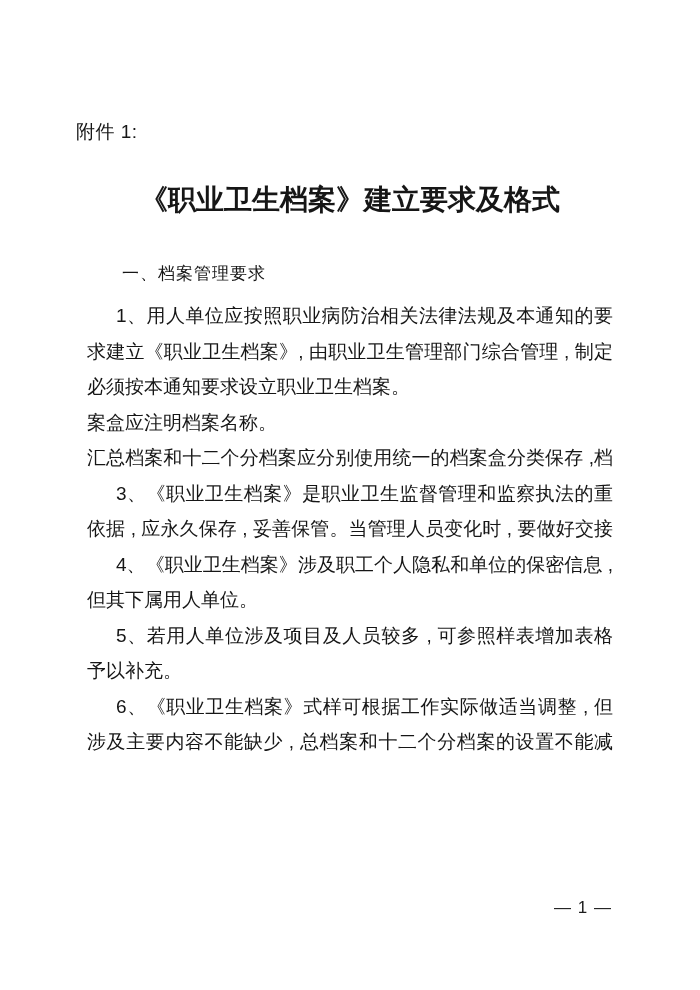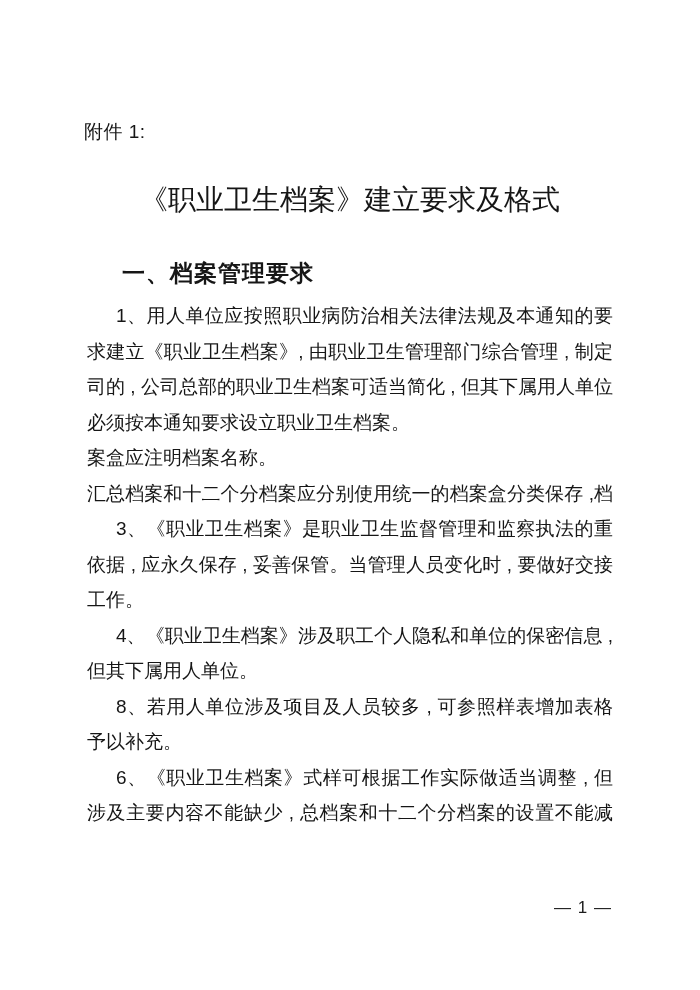--- a/index.html
+++ b/index.html
@@ -11,43 +11,43 @@
     position: relative;
     width: 700px;
     height: 990px;
     background: #ffffff;
     font-family: "Liberation Sans", "DejaVu Sans", sans-serif;
     color: #161616;
     overflow: hidden;
   }
   .attachment-label {
     position: absolute;
-    left: 84px;
+    left: 76px;
     top: 118px;
     font-size: 19px;
     line-height: 28px;
     letter-spacing: 0.5px;
   }
   .doc-title {
     position: absolute;
     left: 0;
     top: 181px;
     width: 700px;
     text-align: center;
     font-size: 28px;
     line-height: 38px;
-    font-weight: 400;
+    font-weight: 700;
   }
   .section-heading {
     position: absolute;
     left: 122px;
     top: 260px;
-    font-size: 23px;
+    font-size: 17px;
     line-height: 27px;
-    font-weight: 700;
+    font-weight: 400;
     letter-spacing: 1px;
   }
   .doc-body {
     position: absolute;
     left: 87px;
     top: 298px;
     width: 526px;
     font-size: 19px;
     line-height: 35.5px;
   }
@@ -86,42 +86,40 @@
 
   <div class="doc-title">《职业卫生档案》建立要求及格式</div>
 
   <div class="section-heading">一、档案管理要求</div>
 
   <div class="doc-body">
 
     <div class="para">
       <div class="t-line full indent">1、用人单位应按照职业病防治相关法律法规及本通知的要</div>
       <div class="t-line full">求建立《职业卫生档案》, 由职业卫生管理部门综合管理 , 制定</div>
-      <div class="t-line full">司的 , 公司总部的职业卫生档案可适当简化 , 但其下属用人单位</div>
       <div class="t-line">必须按本通知要求设立职业卫生档案。</div>
     </div>
 
     <div class="para">
       <div class="t-line">案盒应注明档案名称。</div>
       <div class="t-line full">汇总档案和十二个分档案应分别使用统一的档案盒分类保存 ,档</div>
     </div>
 
     <div class="para">
       <div class="t-line full indent">3、《职业卫生档案》是职业卫生监督管理和监察执法的重要</div>
       <div class="t-line full">依据 , 应永久保存 , 妥善保管。当管理人员变化时 , 要做好交接</div>
-      <div class="t-line">工作。</div>
     </div>
 
     <div class="para">
       <div class="t-line full indent">4、《职业卫生档案》涉及职工个人隐私和单位的保密信息 ,</div>
       <div class="t-line">但其下属用人单位。</div>
     </div>
 
     <div class="para">
-      <div class="t-line full indent">8、若用人单位涉及项目及人员较多 , 可参照样表增加表格</div>
+      <div class="t-line full indent">5、若用人单位涉及项目及人员较多 , 可参照样表增加表格</div>
       <div class="t-line">予以补充。</div>
     </div>
 
     <div class="para">
       <div class="t-line full indent">6、《职业卫生档案》式样可根据工作实际做适当调整 , 但所</div>
       <div class="t-line full">涉及主要内容不能缺少 , 总档案和十二个分档案的设置不能减</div>
     </div>
 
   </div>
 

